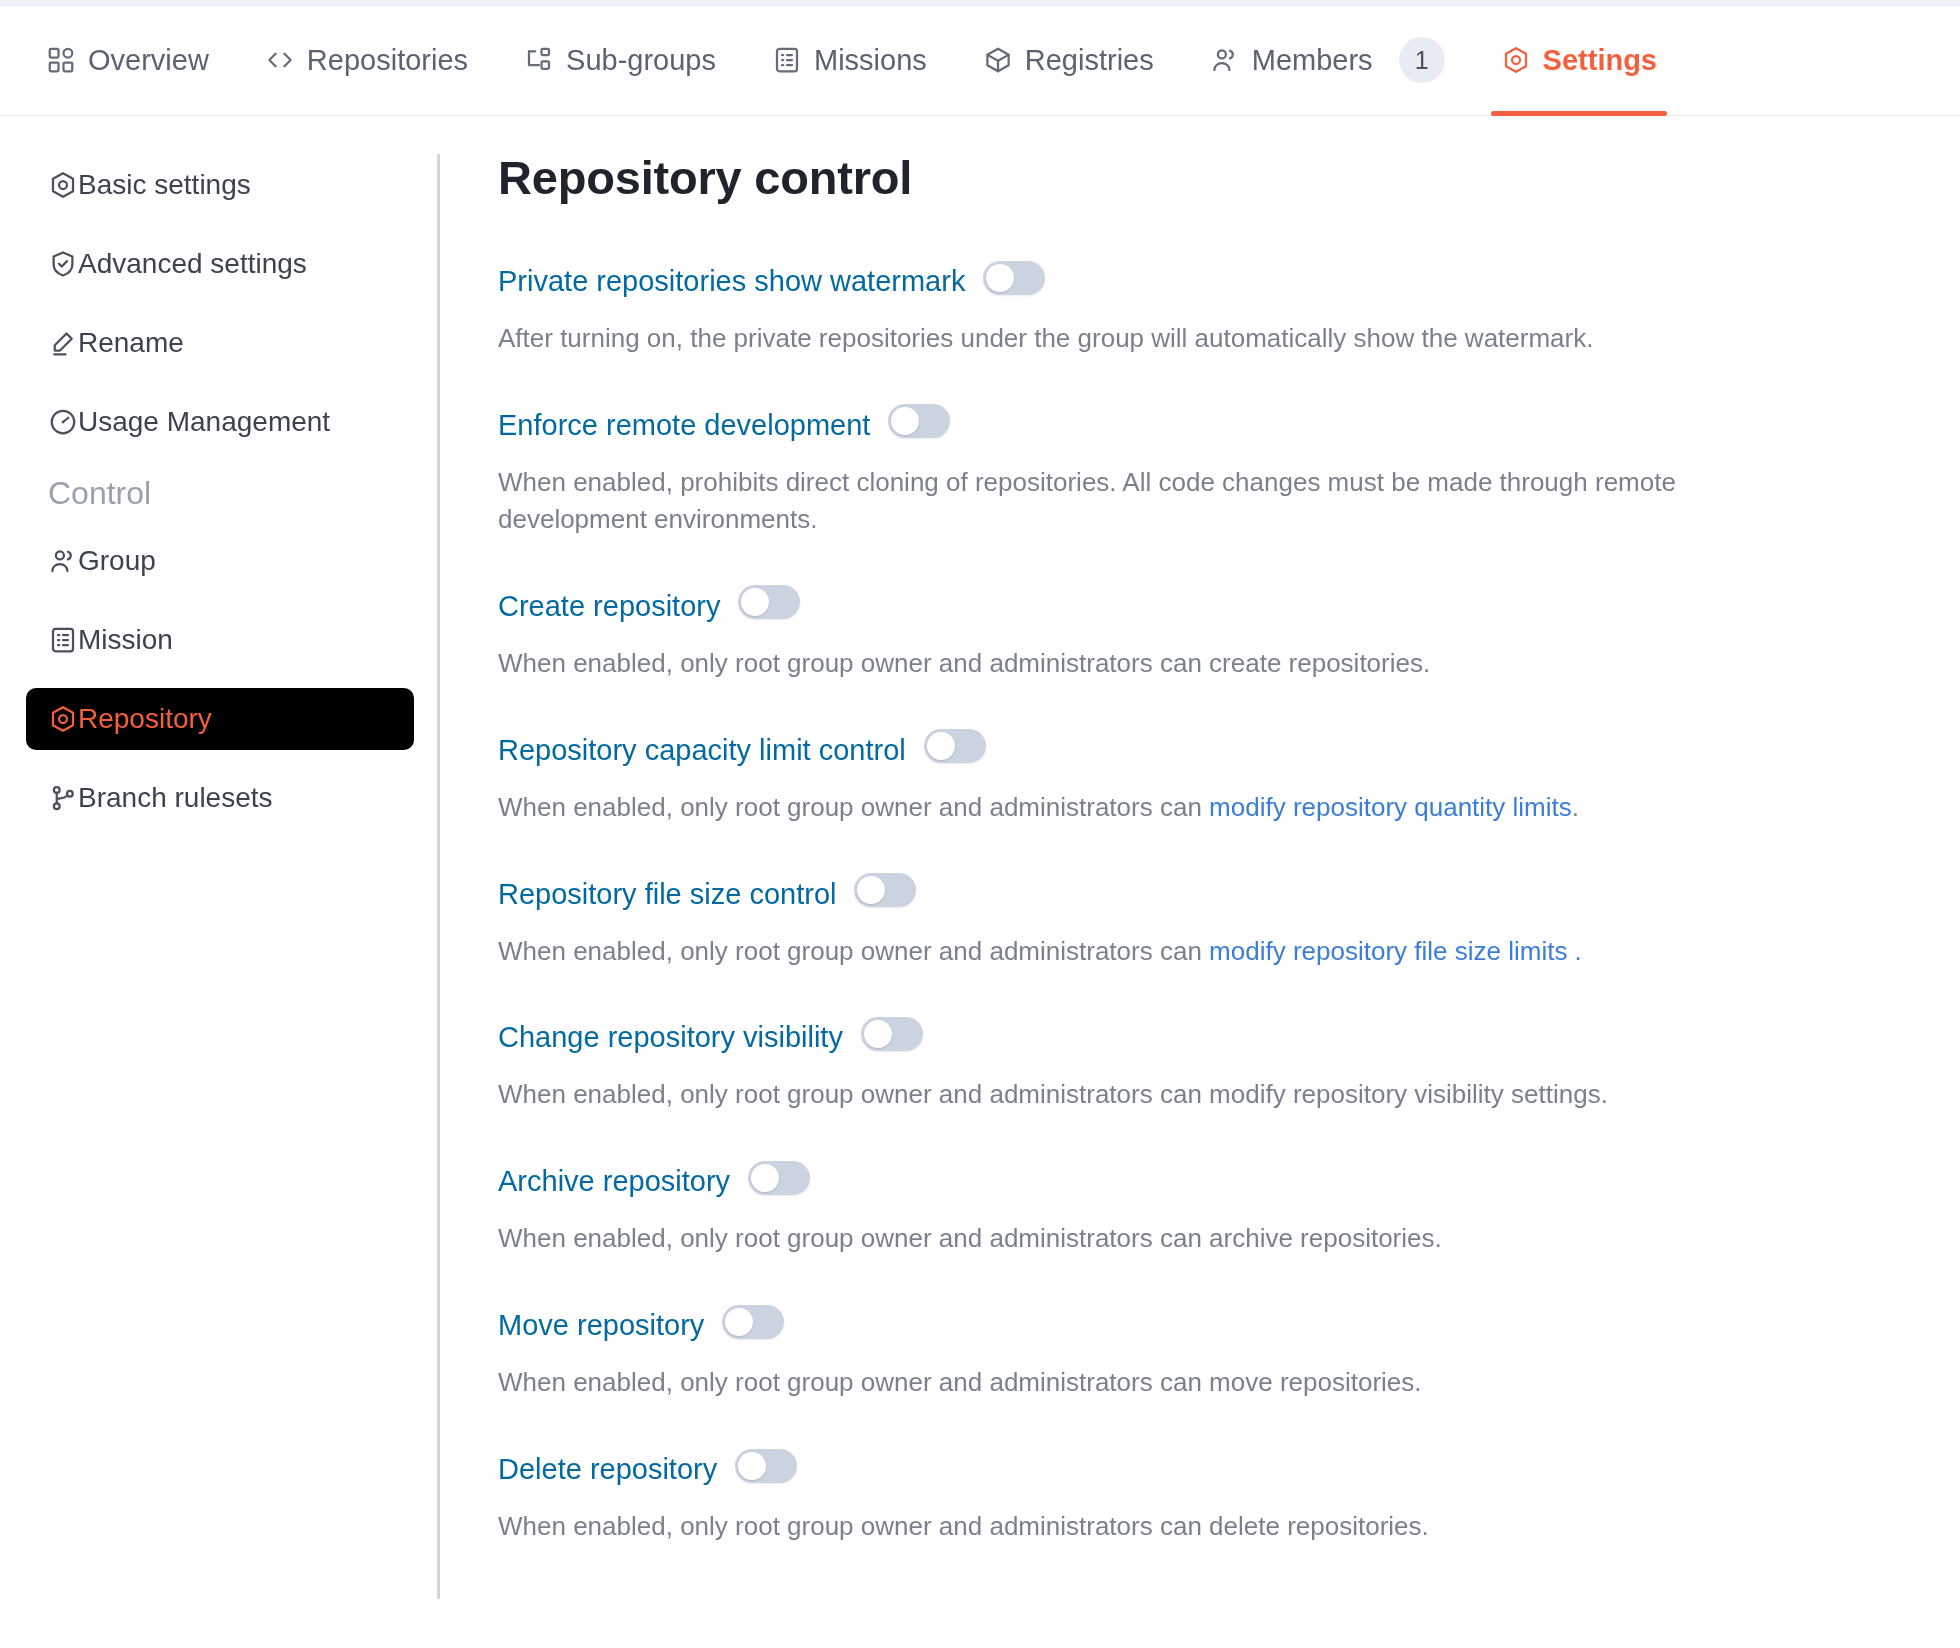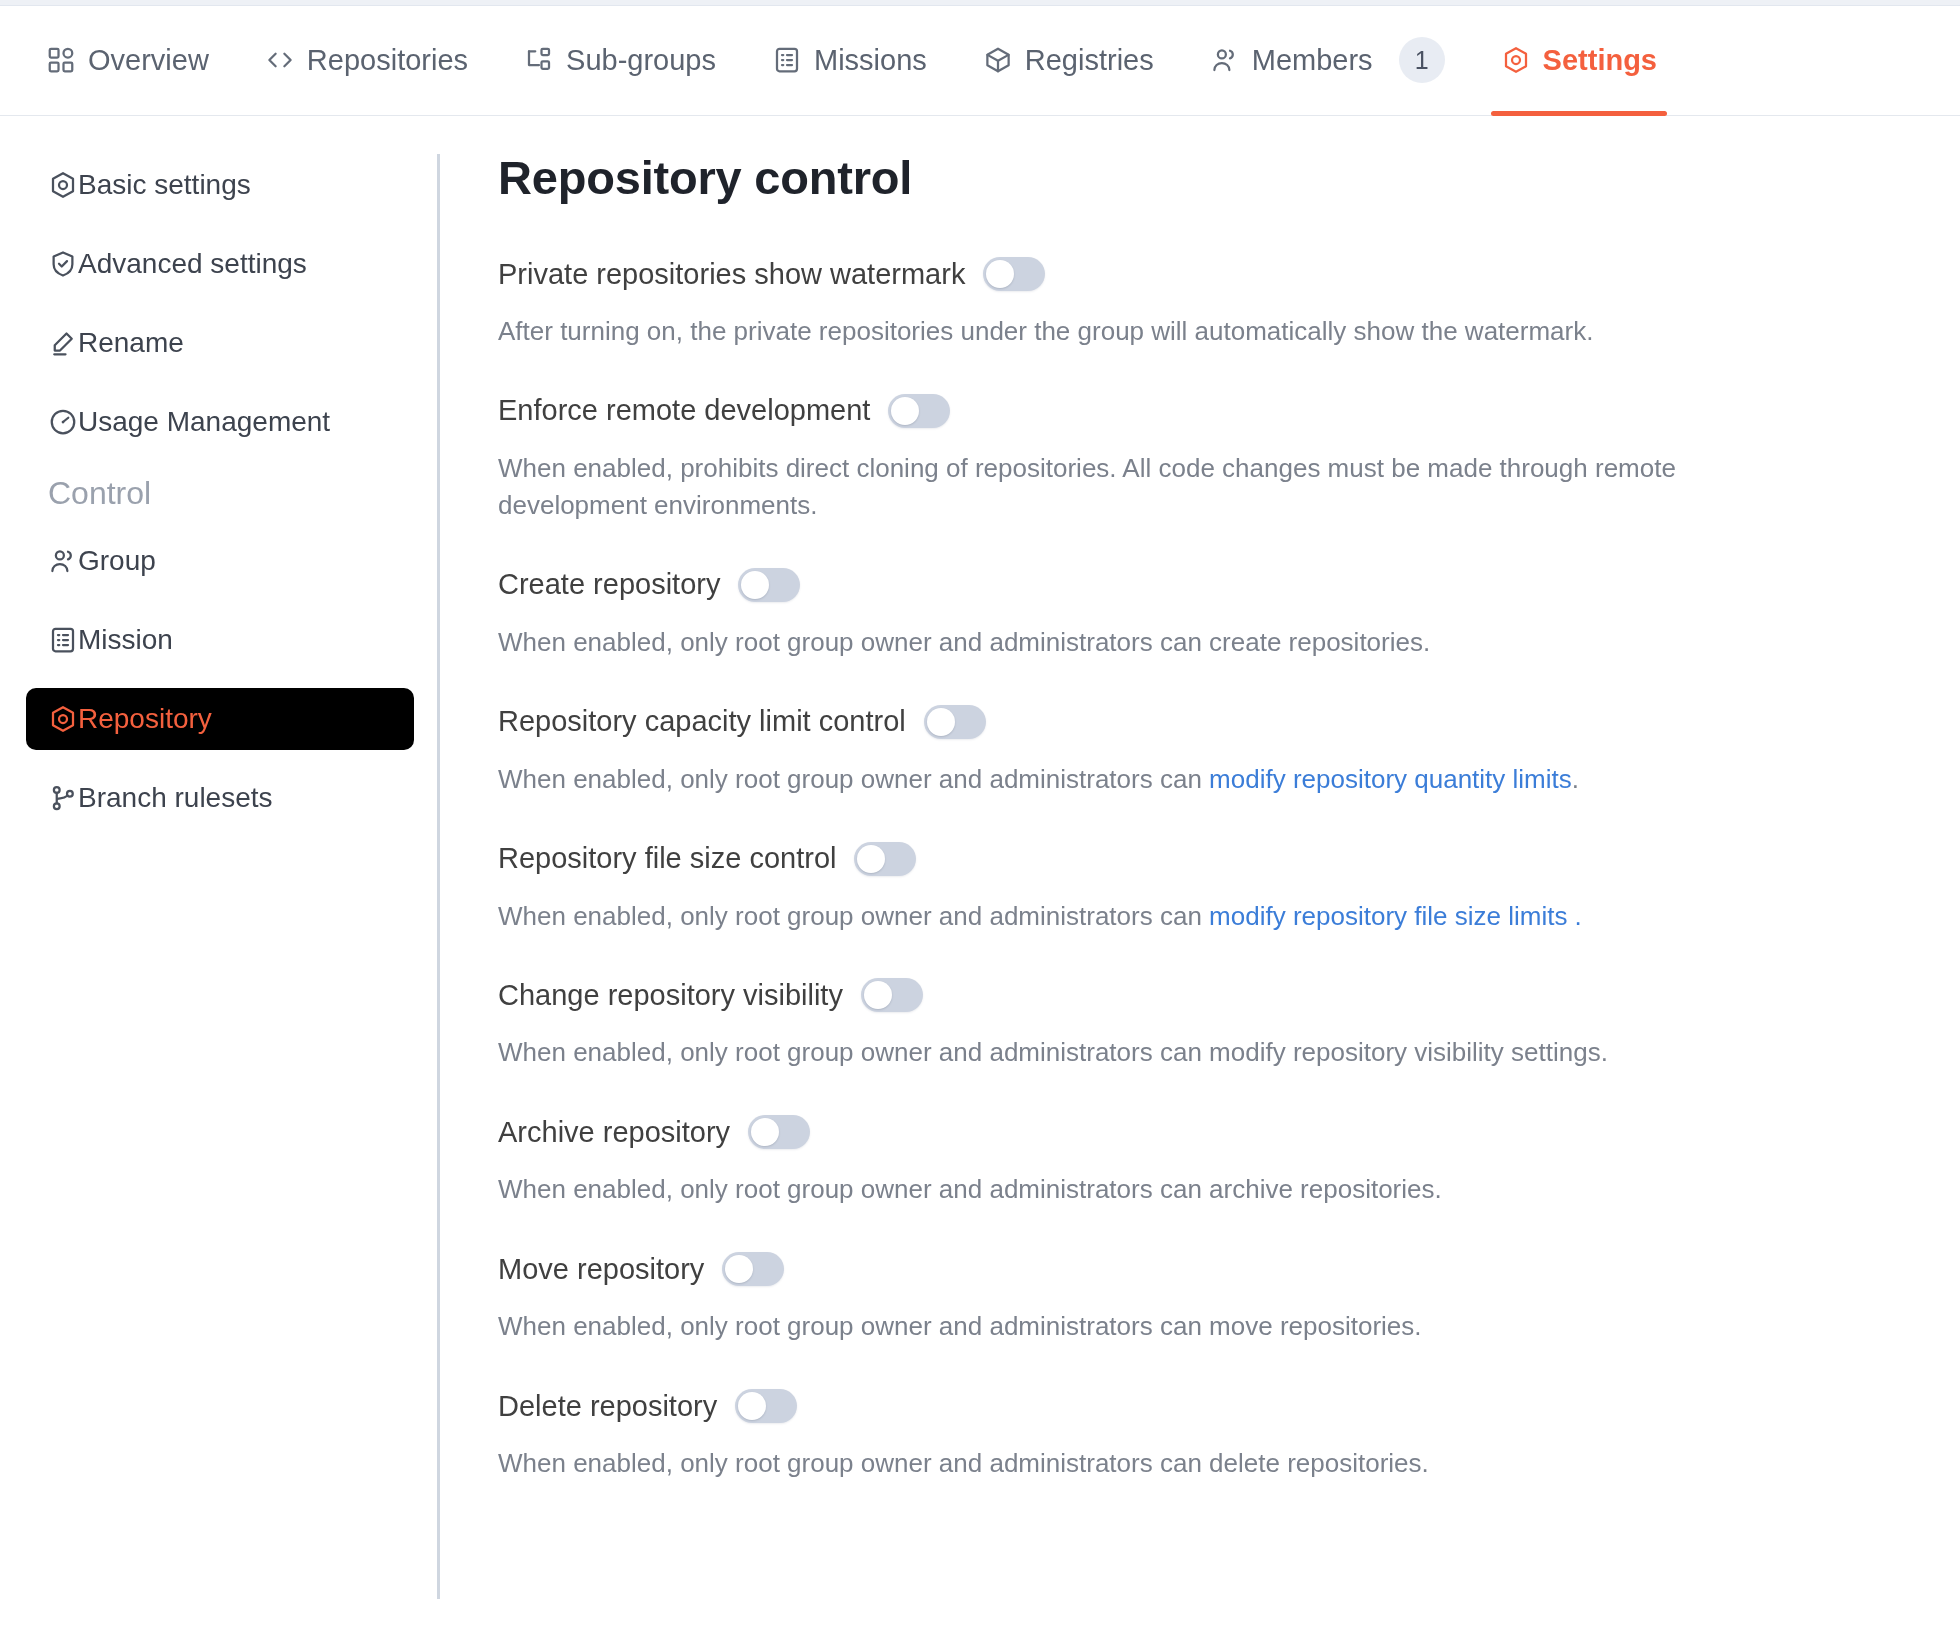--- a/index.html
+++ b/index.html
@@ -148,21 +148,22 @@
     max-width: 1340px;
   }
   .setting-head {
     display: flex;
     align-items: center;
     gap: 18px;
     margin-bottom: 22px;
   }
   .setting-label {
     font-size: 29px;
-    color: #404040;
+    color: #0369a1;
+    margin-top: 8px;
   }
 
   
   .toggle {
     width: 62px;
     height: 34px;
     border-radius: 17px;
     background: #ccd3e0;
     position: relative;
     cursor: pointer;

